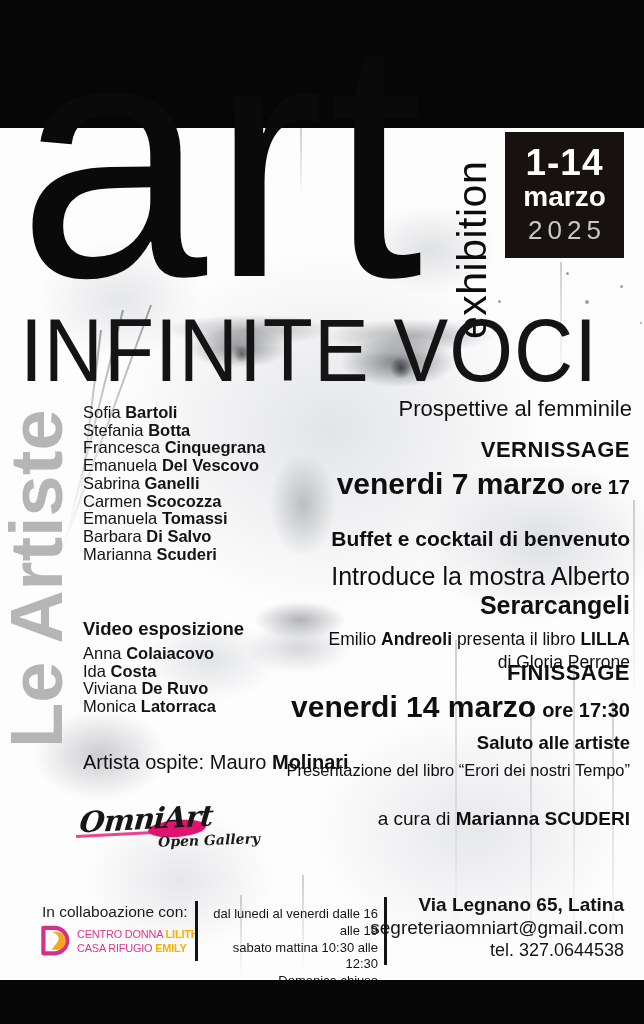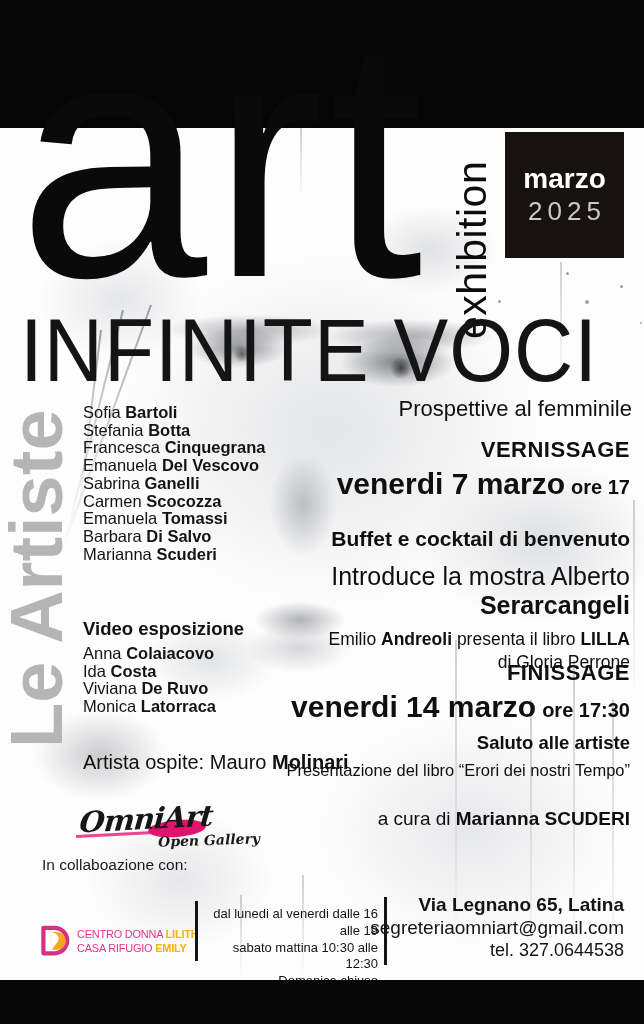--- a/index.html
+++ b/index.html
@@ -80,21 +80,21 @@
   .ev-intro { font-size:25px; margin-top:11px; }
   .ev-book  { font-size:17.5px; margin-top:9px; }
   .ev-book2 { font-size:17.5px; margin-top:2px; }
   .ev-line1 { font-size:18.5px; font-weight:700; margin-top:8px; }
   .ev-line2 { font-size:16.5px; margin-top:7px; }
   .ev-line3 { font-size:16.5px; margin-top:2px; }
   .ev-curator { font-size:19px; margin-top:28px; }
   .event b { font-weight:700; }
 
   
-  .collab-label { position:absolute; left:42px; top:856px; font-size:15.5px; color:#1a1a1a; }
+  .collab-label { position:absolute; left:42px; top:903px; font-size:15.5px; color:#1a1a1a; }
   .partner { position:absolute; left:40px; top:925px; display:flex; align-items:center; }
   .partner-text { margin-left:3px; line-height:12.5px; white-space:nowrap; transform:scaleX(.95); transform-origin:left center; }
   .pt-main { color:#e0348b; font-size:11.5px; letter-spacing:-0.2px; }
   .pt-accent { color:#f9b000; font-size:11.5px; font-weight:700; letter-spacing:-0.2px; }
   .vdiv { position:absolute; width:2.5px; background:#141414; }
   .vdiv1 { left:195px; top:901px; height:60px; }
   .vdiv2 { left:384px; top:897px; height:68px; }
   .hours { position:absolute; left:200px; top:906px; width:178px; text-align:right;
     font-size:13px; line-height:16.8px; color:#141414; }
   .contact { position:absolute; right:20px; top:894px; text-align:right; color:#141414; line-height:22.5px; }
@@ -126,20 +126,21 @@
   <div class="dot" style="left:566px; top:272px; width:3px; height:3px;"></div>
   <div class="dot" style="left:640px; top:322px; width:2px; height:2px;"></div>
   <div class="dot" style="left:498px; top:300px; width:3px; height:3px;"></div>
 
   <div class="band-top"></div>
 
   <div class="art-word">art</div>
   <div class="exhibition">exhibition</div>
 
   <div class="date-box">
+    <div class="d1">1-14</div>
     <div class="d2">marzo</div>
     <div class="d3">2025</div>
   </div>
 
   <div class="main-title">INFINITE VOCI</div>
   <div class="subtitle">Prospettive al femminile</div>
 
   <div class="vertical-label">Le Artiste</div>
 
   <div class="artist-list">

